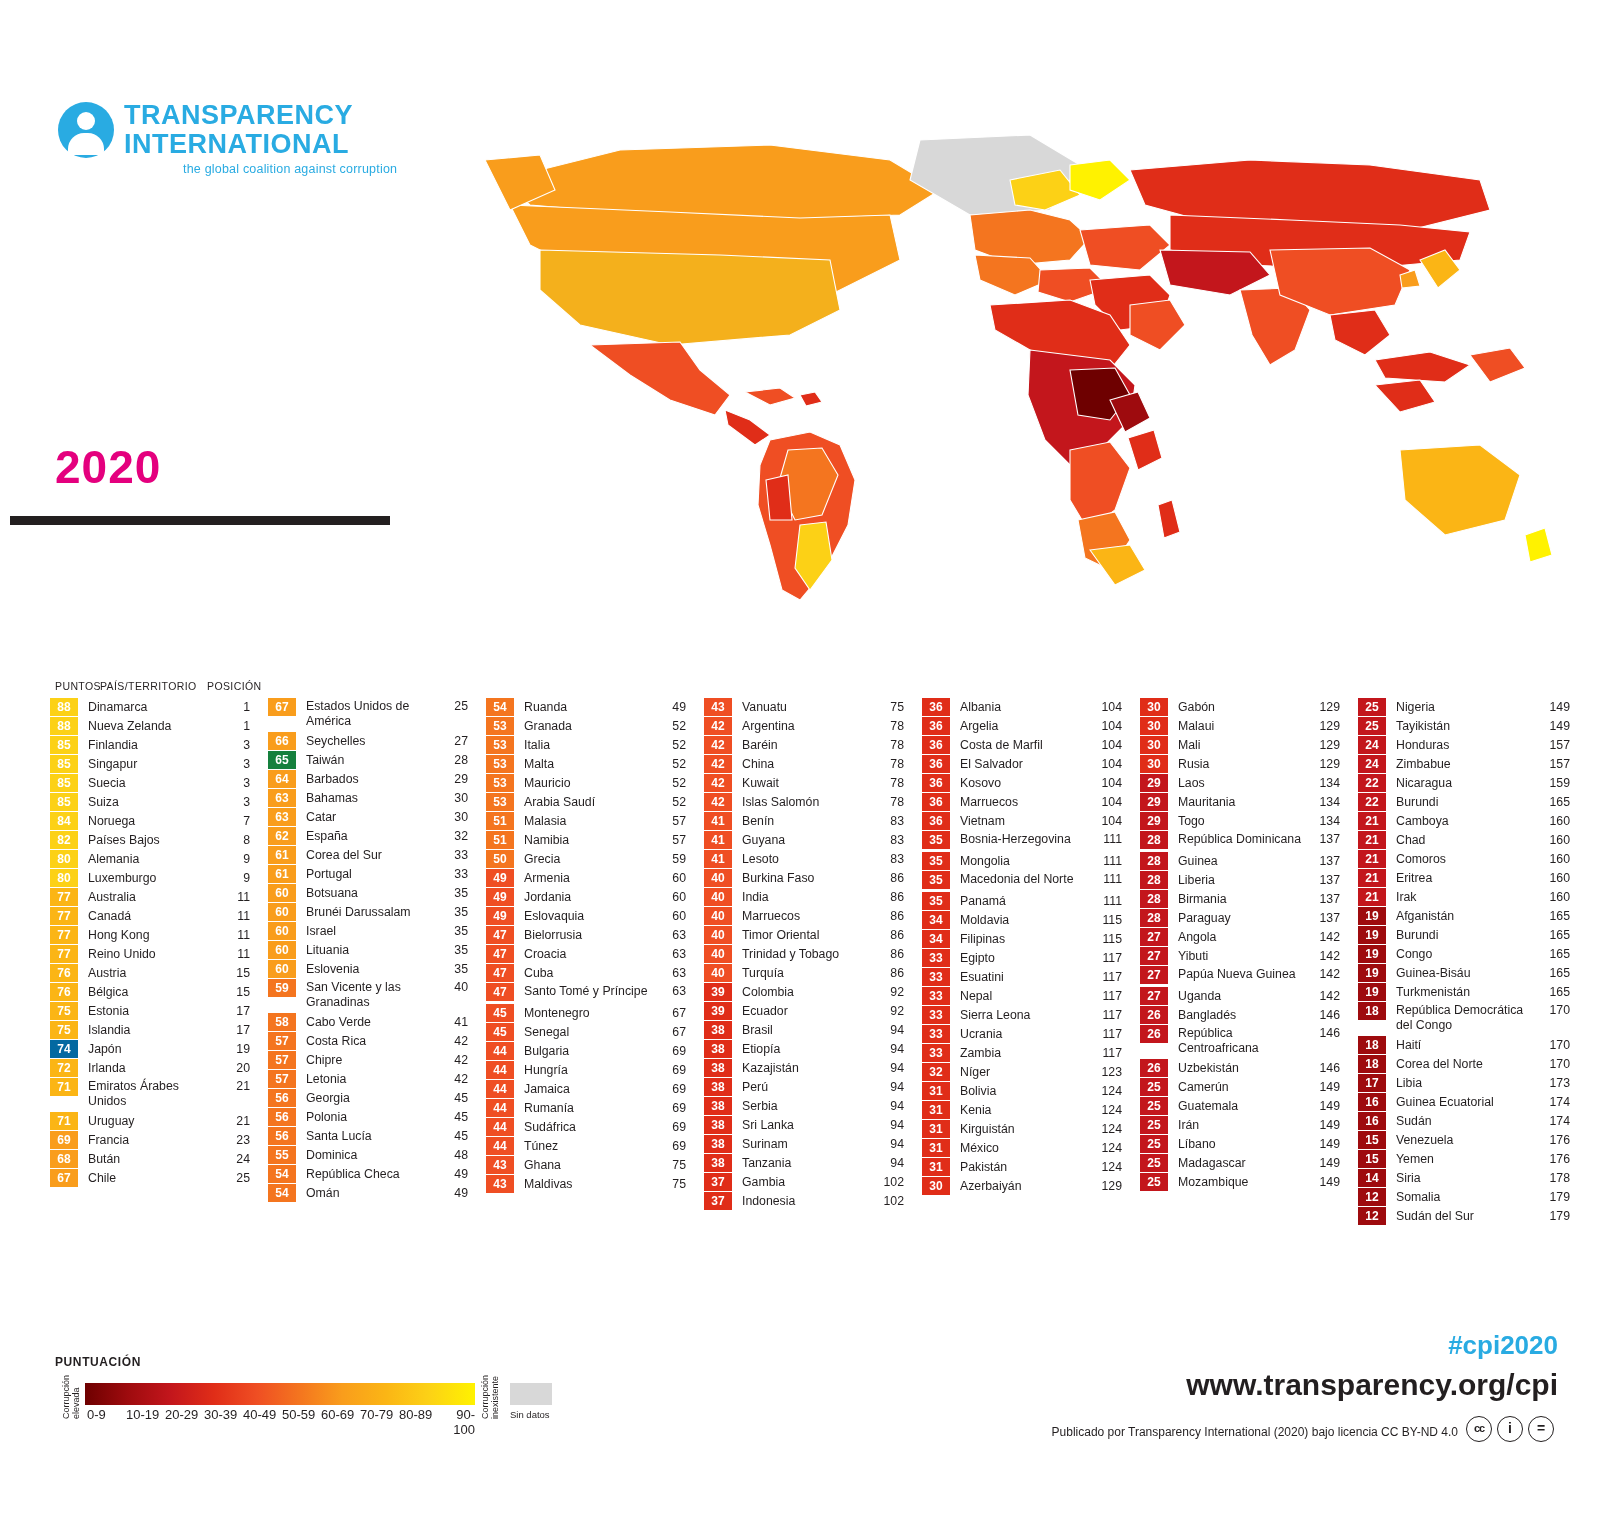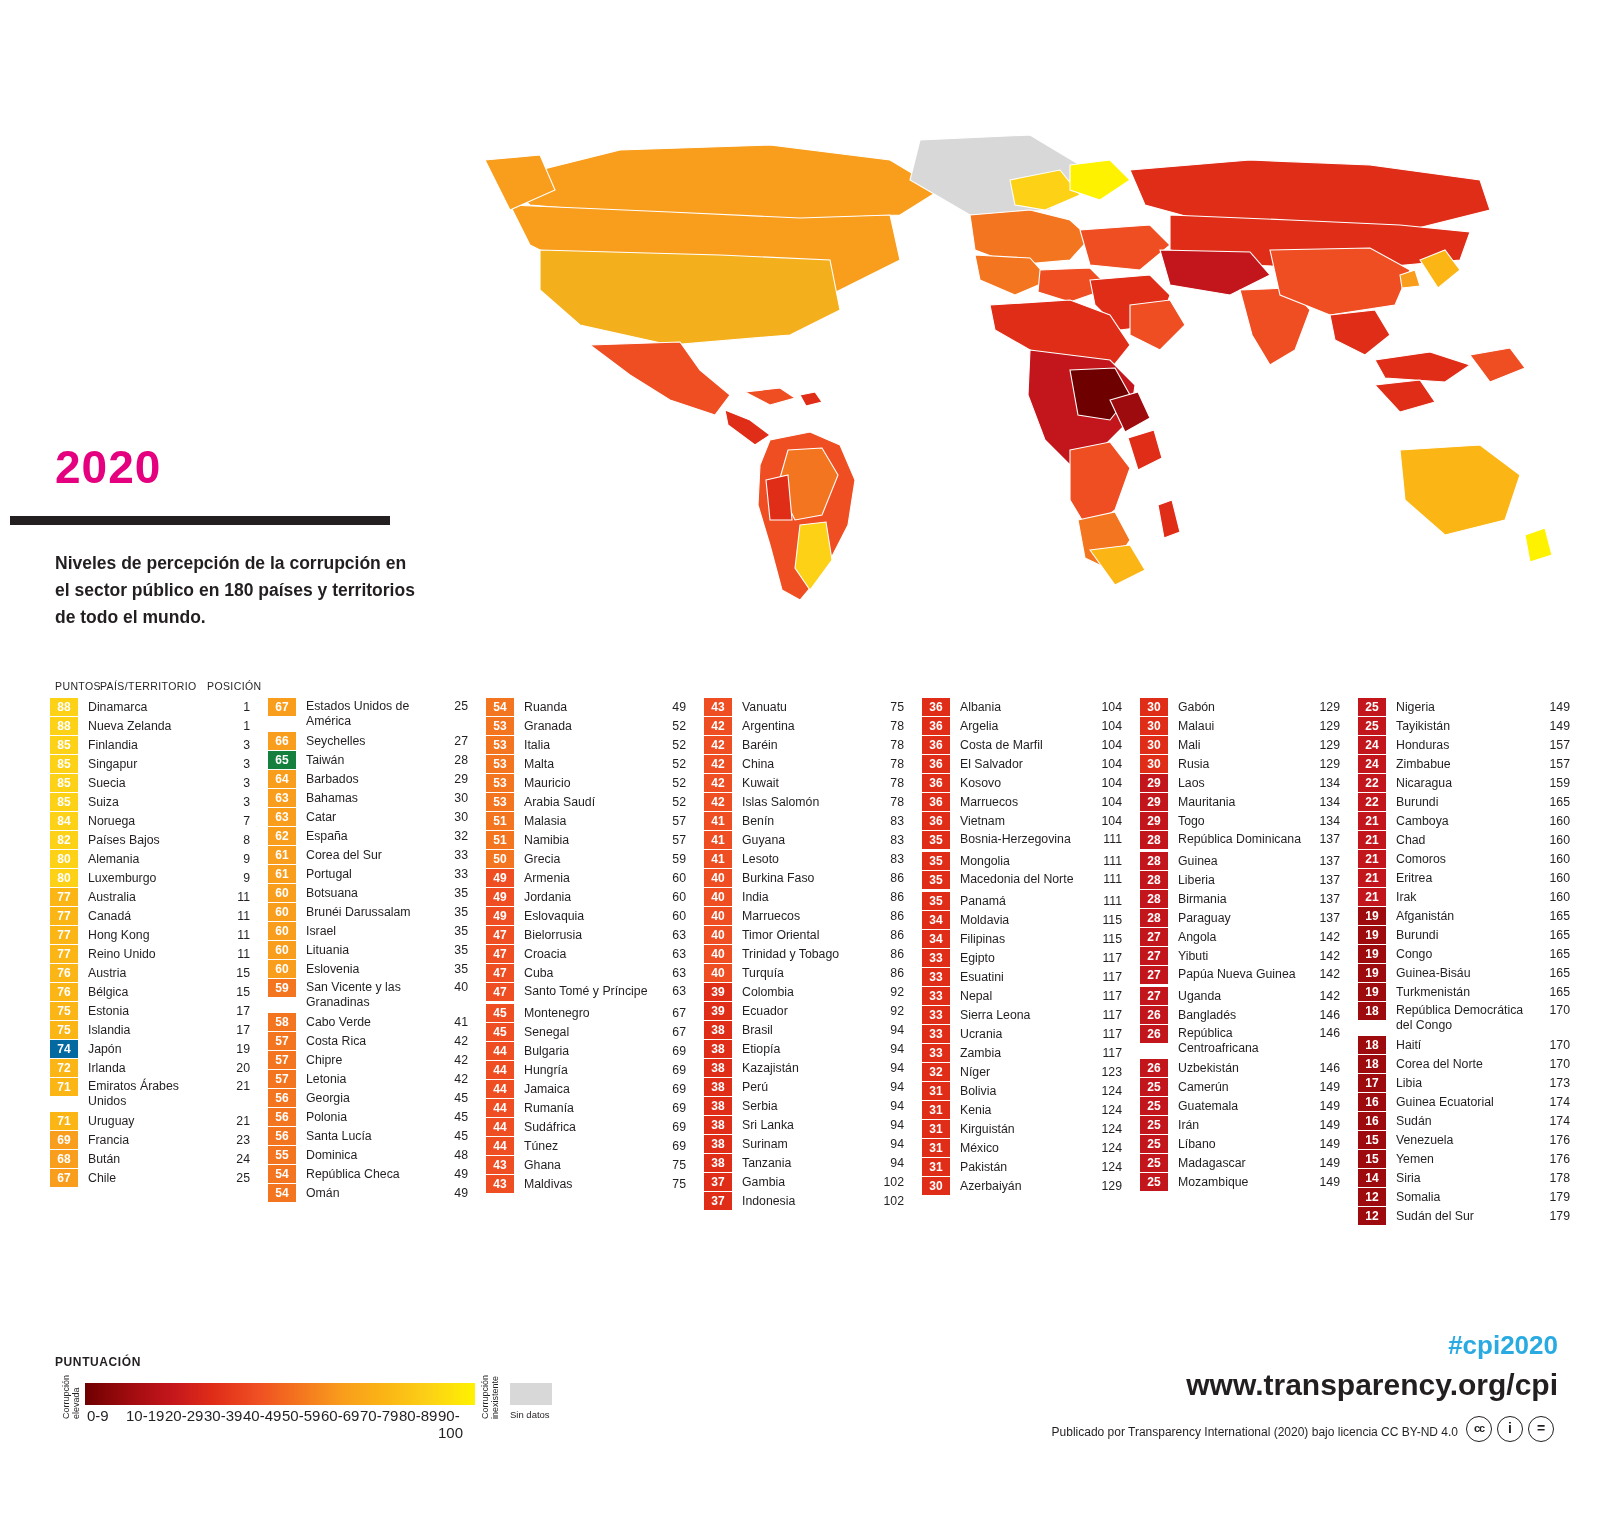--- a/index.html
+++ b/index.html
@@ -85,21 +85,21 @@
   .two-line { margin-bottom:3px; }
 
   
   #legend { position:absolute; left:55px; top:1355px; width:520px; height:120px; }
   #legend .lbl { font-size:12px; font-weight:bold; letter-spacing:0.6px; color:#231f20; }
   #gradwrap { position:absolute; left:30px; top:28px; width:390px; height:22px; }
   #grad { width:100%; height:22px;
     background:linear-gradient(to right,#6e0000 0%,#9e0b0e 11%,#c3161c 22%,#e02d18 33%,#ef4e23 44%,#f4751f 55%,#f99d1c 66%,#fbb515 77%,#fcd116 88%,#fff200 100%);
   }
   #ticks { position:absolute; left:30px; top:52px; width:390px; height:14px; }
-  #ticks span { position:absolute; font-size:15px; color:#231f20; }
+  #ticks span { position:absolute; font-size:13px; color:#231f20;text-align:right; }
   .vlab {
     position:absolute; font-size:9px; color:#231f20;
     writing-mode:vertical-rl; transform:rotate(180deg); line-height:10px;
   }
   #vl-left { left:6px; top:14px; height:50px; }
   #vl-right { left:425px; top:14px; height:50px; }
   #nodata { position:absolute; left:455px; top:28px; width:42px; height:22px; background:#d8d8d8; }
   #nodata-lbl { position:absolute; left:455px; top:54px; font-size:9.5px; color:#231f20; }
 
   #hashtag {
@@ -120,24 +120,29 @@
     border:1.8px solid #231f20; color:#231f20;
     font-size:14px; font-weight:bold; line-height:23px; text-align:center;
   }
   #cc .badge.small { font-size:11px; letter-spacing:-1px;}
 </style>
 </head>
 <body>
 
 <div id="header">
 
+  <div id="logo">
+    <div class="mark"></div>
+    <div class="t1">TRANSPARENCY</div>
+    <div class="t2">INTERNATIONAL</div>
+    <div class="t3">the global coalition against corruption</div>
+  </div>
 
   <div id="year">2020</div>
   <div id="rule"></div>
-  <div id="subtitle">Niveles de percepción de la corrupción en el sector público en 180 países y territorios de todo el mundo.</div>
 
   <div id="map">
     <svg width="1090" height="500" viewBox="0 0 1090 500" xmlns="http://www.w3.org/2000/svg">
       <g stroke="#ffffff" stroke-width="1.1">
 
         <path d="M30 60 L150 30 L300 25 L420 40 L470 70 L430 95 L300 100 L180 95 L60 85 Z" fill="#f99d1c"></path>
         <path d="M40 85 L200 92 L330 98 L420 95 L430 140 L360 175 L250 185 L140 165 L60 125 Z" fill="#f99d1c"></path>
         <path d="M450 20 L560 15 L610 45 L580 90 L500 95 L440 60 Z" fill="#d8d8d8"></path>
 
         <path d="M70 130 L250 135 L360 140 L370 190 L320 215 L200 225 L110 205 L70 170 Z" fill="#f4b01c"></path>

